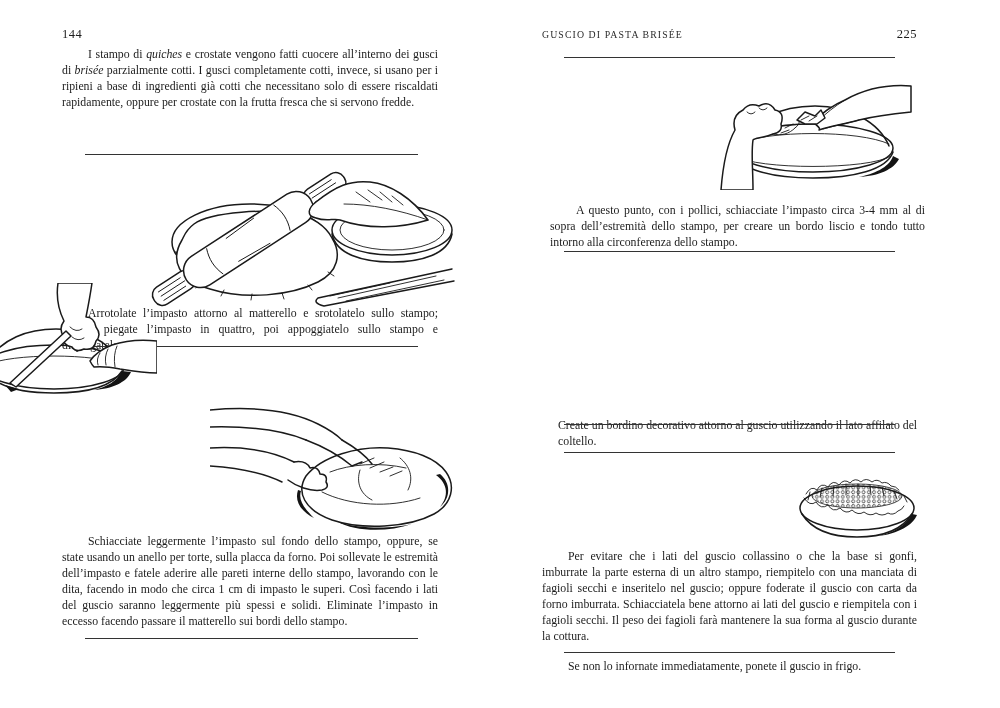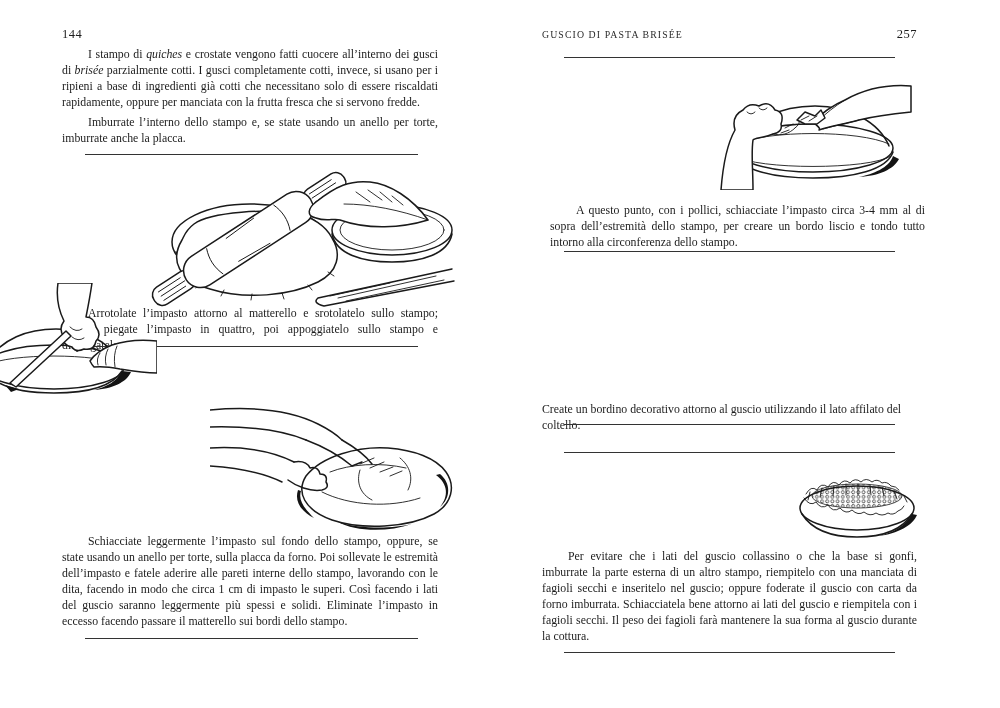--- a/index.html
+++ b/index.html
@@ -25,24 +25,23 @@
 </head>
 <body>
 
 <div id="spread">
 
   <div class="abs" style="left:0;top:0;width:500px;height:708px;">
 
     <div class="abs pagenum" style="left:62px;top:27px;">144</div>
 
     <p class="abs body-text indent" style="left:62px;top:46px;width:376px;margin:0;">
-      <span>I stampo di </span><i>quiches</i><span> e crostate vengono fatti cuocere all’interno dei gusci di </span><i>brisée</i><span> parzialmente cotti. I gusci completamente cotti, invece, si usano per i ripieni a base di ingredienti già cotti che necessitano solo di essere riscaldati rapidamente, oppure per manciata con la frutta fresca che si servono fredde.</span>
+      <span>I stampo di </span><i>quiches</i><span> e crostate vengono fatti cuocere all’interno dei gusci di </span><i>brisée</i><span> parzialmente cotti. I gusci completamente cotti, invece, si usano per i ripieni a base di ingredienti già cotti che necessitano solo di essere riscaldati rapidamente, oppure per crostate con la frutta fresca che si servono fredde.</span>
     </p>
 
-    <p class="abs body-text indent" style="left:62px;top:114px;width:376px;margin:0;">Imburrate l’interno dello stampo e, se state usando un anello per torte, imburrate anche la placca.</p>
 
     <div class="abs rule" style="left:85px;top:154px;width:333px;"></div>
 
     <div class="abs illo" style="left:140px;top:162px;width:320px;height:145px;">
       <svg viewBox="0 0 320 145">
 
         <ellipse class="ink" cx="110" cy="80" rx="78" ry="38"></ellipse>
         <path class="ink" d="M36 90 C44 112 74 122 110 122 C146 122 176 112 184 90"></path>
 
         <path class="paper" d="M42 78 C30 98 38 118 70 127 C105 138 150 134 178 120 C198 110 202 92 192 76 C186 64 172 55 158 52 C130 46 70 50 54 62 C46 68 45 72 42 78 Z"></path>
@@ -93,21 +92,21 @@
     </div>
 
     <p class="abs body-text indent" style="left:62px;top:533px;width:376px;margin:0;">Schiacciate leggermente l’impasto sul fondo dello stampo, oppure, se state usando un anello per torte, sulla placca da forno. Poi sollevate le estremità dell’impasto e fatele aderire alle pareti interne dello stampo, lavorando con le dita, facendo in modo che circa 1 cm di impasto le superi. Così facendo i lati del guscio saranno leggermente più spessi e solidi. Eliminate l’impasto in eccesso facendo passare il matterello sui bordi dello stampo.</p>
 
     <div class="abs rule" style="left:85px;top:638px;width:333px;"></div>
   </div>
 
   <div class="abs" style="left:472px;top:0;width:500px;height:608px;">
 
     <div class="abs runhead" style="left:70px;top:29px;">GUSCIO DI PASTA BRISÉE</div>
-    <div class="abs pagenum" style="left:70px;top:27px;width:375px;text-align:right;">257</div>
+    <div class="abs pagenum" style="left:70px;top:27px;width:375px;text-align:right;">225</div>
 
     <div class="abs rule" style="left:92px;top:57px;width:331px;"></div>
 
     <div class="abs illo" style="left:225px;top:72px;width:215px;height:118px;">
       <svg viewBox="0 0 215 118">
 
         <path class="ink" d="M40 74 C52 48 84 34 118 34 C152 34 182 50 192 74"></path>
         <ellipse class="ink" cx="116" cy="76" rx="80" ry="24"></ellipse>
         <path class="ink-thin" d="M40 72 C70 58 162 58 192 72 M38 84 C60 98 172 98 194 84"></path>
         <path class="ink" d="M36 80 C42 98 76 106 116 106 C156 106 190 98 196 80"></path>
@@ -141,21 +140,21 @@
 
         <path class="paper" d="M38 100 L94 48 L99 53 L44 104 Z"></path>
         <path class="solid" d="M33 102 L47 106 L39 109 Z"></path>
 
         <path class="paper" d="M185 58 C166 56 152 58 140 62 C130 66 122 72 118 78 C120 82 122 84 122 84 C130 83 138 84 148 86 C160 88 172 90 185 90 Z"></path>
         <path class="ink-thin" d="M128 70 Q124 76 126 82 M136 66 Q132 74 134 82 M145 63 Q141 72 143 84"></path>
         <path class="solid" d="M150 88 C146 98 134 104 122 107 C140 106 155 99 159 89 Z"></path>
       </svg>
     </div>
 
-    <p class="abs body-text noindent single" style="left:70px;top:401px;width:375px;margin:0;">Create un bordino decorativo attorno al guscio utilizzando il lato affilato del coltello.</p>
+    <p class="abs body-text noindent single" style="left:70px;top:401px;width:375px;margin:16px;">Create un bordino decorativo attorno al guscio utilizzando il lato affilato del coltello.</p>
     <div class="abs rule" style="left:92px;top:424px;width:331px;"></div>
 
     <div class="abs rule" style="left:92px;top:452px;width:331px;"></div>
 
     <div class="abs illo" style="left:322px;top:458px;width:128px;height:85px;">
       <svg viewBox="0 0 128 85">
         <defs>
           <pattern id="beanpat" width="5.2" height="4.6" patternUnits="userSpaceOnUse">
             <circle cx="2" cy="2" r="1.5" fill="none" stroke="#1a1a1a" stroke-width="0.7"></circle>
           </pattern>
@@ -170,14 +169,15 @@
         <path class="ink-thin" d="M16 34 l-2 8 M28 30 l-2 9 M40 28 l-1 10 M52 26 l0 11 M64 26 l0 11 M76 27 l1 10 M88 29 l2 9 M100 33 l3 8 M110 38 l3 6"></path>
 
         <ellipse cx="63" cy="38" rx="45" ry="12" fill="url(#beanpat)" stroke="#1a1a1a" stroke-width="0.8"></ellipse>
       </svg>
     </div>
 
     <p class="abs body-text indent" style="left:70px;top:548px;width:375px;margin:0;">Per evitare che i lati del guscio collassino o che la base si gonfi, imburrate la parte esterna di un altro stampo, riempitelo con una manciata di fagioli secchi e inseritelo nel guscio; oppure foderate il guscio con carta da forno imburrata. Schiacciatela bene attorno ai lati del guscio e riempitela con i fagioli secchi. Il peso dei fagioli farà mantenere la sua forma al guscio durante la cottura.</p>
 
     <div class="abs rule" style="left:92px;top:652px;width:331px;"></div>
 
+    <p class="abs body-text indent single" style="left:70px;top:658px;width:375px;margin:0;">Se non lo infornate immediatamente, ponete il guscio in frigo.</p>
   </div>
 </div>
 
 </body></html>

